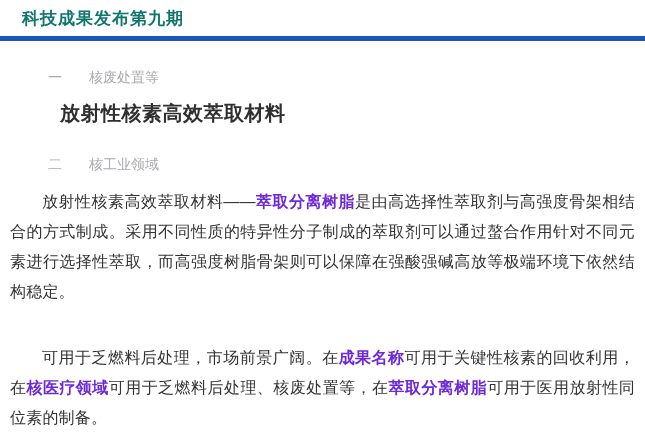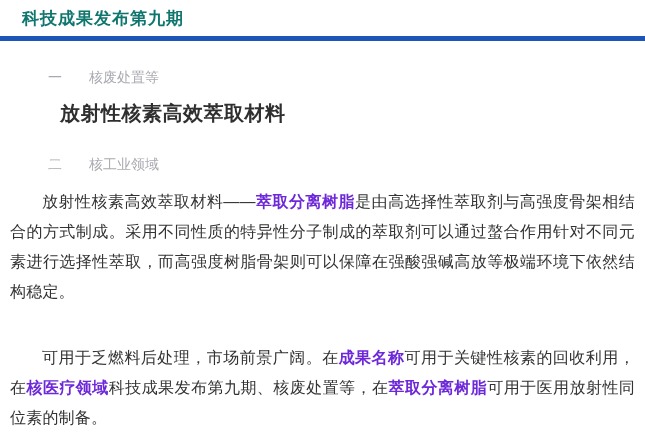--- a/index.html
+++ b/index.html
@@ -50,15 +50,15 @@
 
   <div class="achv-name">放射性核素高效萃取材料</div>
 
   <div class="section-label section-2">
     <span>二</span>
     <span>核工业领域</span>
   </div>
 
   <p class="para para-1"><span>放射性核素高效萃取材料——</span><span class="hl">萃取分离树脂</span><span>是由高选择性萃取剂与高强度骨架相结合的方式制成。采用不同性质的特异性分子制成的萃取剂可以通过螯合作用针对不同元素进行选择性萃取，而高强度树脂骨架则可以保障在强酸强碱高放等极端环境下依然结构稳定。</span></p>
 
-  <p class="para para-2"><span>可用于乏燃料后处理，市场前景广阔。在</span><span class="hl">成果名称</span><span>可用于关键性核素的回收利用，在</span><span class="hl">核医疗领域</span><span>科技成果发布第九期、核废处置等，在</span><span class="hl">萃取分离树脂</span><span>可用于医用放射性同位素的制备。</span></p>
+  <p class="para para-2"><span>可用于乏燃料后处理，市场前景广阔。在</span><span class="hl">成果名称</span><span>可用于关键性核素的回收利用，在</span><span class="hl">核医疗领域</span><span>可用于乏燃料后处理、核废处置等，在</span><span class="hl">萃取分离树脂</span><span>可用于医用放射性同位素的制备。</span></p>
 
 </div>
 
 </body></html>

